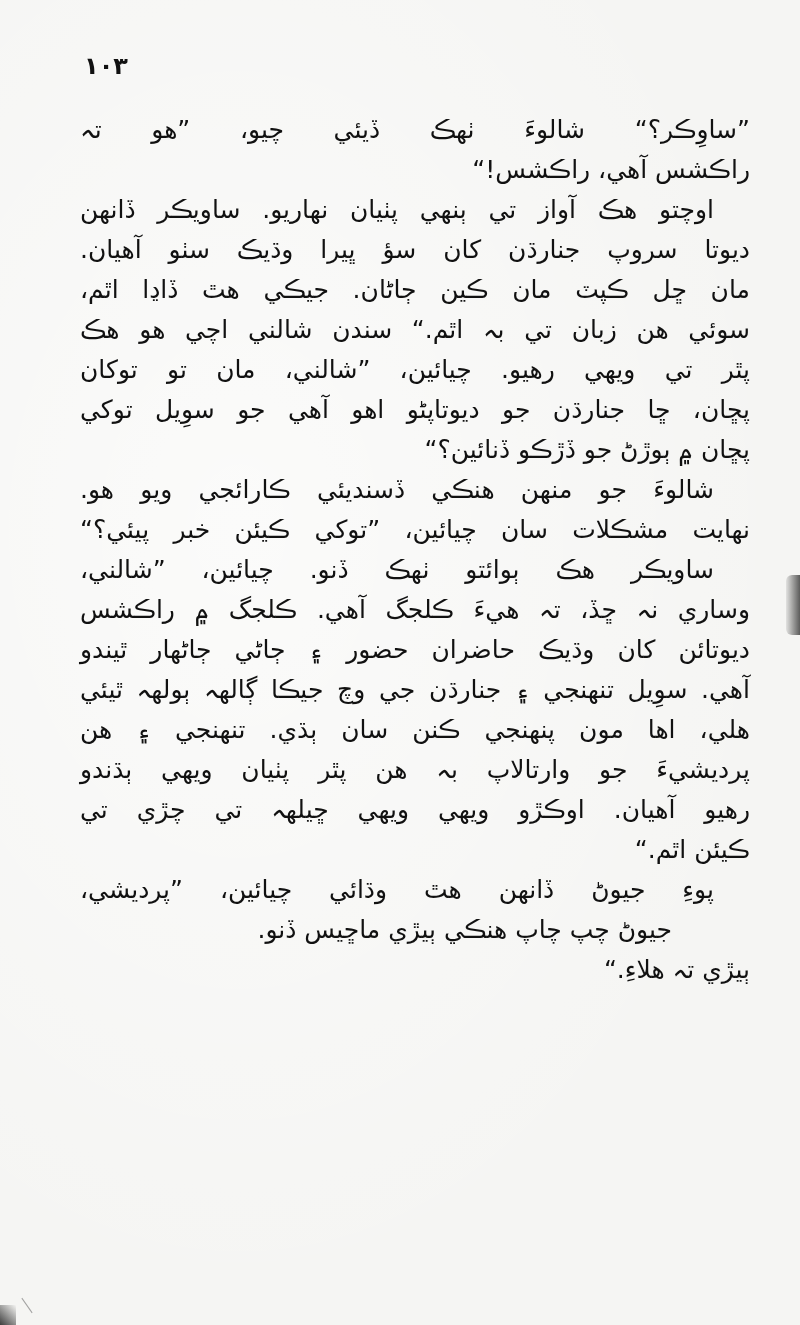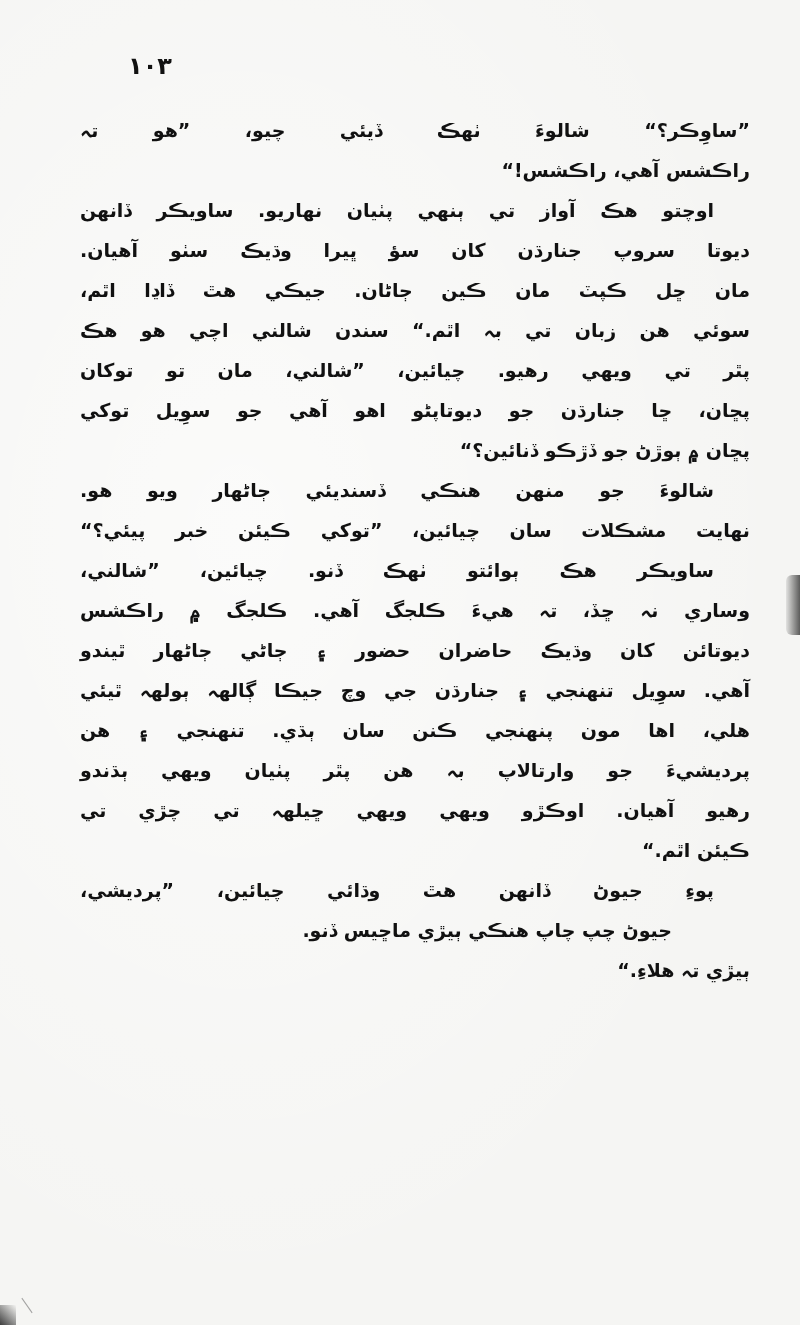--- a/index.html
+++ b/index.html
@@ -24,31 +24,30 @@
         #f5f5f3;
     }
     .page-number {
       position: absolute;
       left: 84px;
       top: 52px;
       font-size: 24px;
       font-weight: bold;
       direction: rtl;
       letter-spacing: 1px;
-      margin-left: 44px;
     }
     .text-block {
       position: absolute;
       left: 80px;
       top: 110px;
       width: 670px;
       direction: rtl;
       text-align: justify;
-      font-size: 19px;
-      font-weight: bold;
+      font-size: 25px;
+      font-weight: normal;
     }
     .line {
       height: 40px;
       line-height: 40px;
       white-space: nowrap;
       overflow: visible;
       text-align: justify;
       text-align-last: justify;
     }
     .line.short {
@@ -98,21 +97,21 @@
   <div class="text-block">
     <div class="line">”ساوِڪر؟“ شالوءَ ٺهڪ ڏيئي چيو، ”هو تہ</div>
     <div class="line short">راڪشس آهي، راڪشس!“</div>
     <div class="line indent">اوچتو هڪ آواز تي ٻنهي پٺيان نهاريو. ساويڪر ڏانهن</div>
     <div class="line">ديوتا سروپ جنارڌن کان سؤ ڀيرا وڌيڪ سٺو آهيان.</div>
     <div class="line">مان ڇل ڪپٽ مان ڪين ڄاڻان. جيڪي هٿ ڏاڍا اٿم،</div>
     <div class="line">سوئي هن زبان تي بہ اٿم.“ سندن شالني اچي هو هڪ</div>
     <div class="line">پٿر تي ويهي رهيو. چيائين، ”شالني، مان تو توکان</div>
     <div class="line">پڇان، ڇا جنارڌن جو ديوتاپڻو اهو آهي جو سوِيل توکي</div>
     <div class="line short">پڇان ۾ ٻوڙڻ جو ڏڙڪو ڏنائين؟“</div>
-    <div class="line indent">شالوءَ جو منهن هنڪي ڏسنديئي ڄاڻهار ويو هو.</div>
+    <div class="line indent">شالوءَ جو منهن هنڪي ڏسنديئي ڪارائجي ويو هو.</div>
     <div class="line">نهايت مشڪلات سان چيائين، ”توکي ڪيئن خبر پيئي؟“</div>
     <div class="line indent">ساويڪر هڪ ٻوائتو ٺهڪ ڏنو. چيائين، ”شالني،</div>
     <div class="line">وساري نہ ڇڏ، تہ هيءَ ڪلجگ آهي. ڪلجگ ۾ راڪشس</div>
     <div class="line">ديوتائن کان وڌيڪ حاضران حضور ۽ ڄاڻي ڄاڻهار ٿيندو</div>
     <div class="line">آهي. سوِيل تنهنجي ۽ جنارڌن جي وچ جيڪا ڳالهہ ٻولهہ ٿيئي</div>
     <div class="line">هلي، اها مون پنهنجي ڪنن سان ٻڌي. تنهنجي ۽ هن</div>
     <div class="line">پرديشيءَ جو وارتالاپ بہ هن پٿر پٺيان ويهي ٻڌندو</div>
     <div class="line">رهيو آهيان. اوڪڙو ويهي ويهي ڇيلهہ تي چڙي تي</div>
     <div class="line short">ڪيئن اٿم.“</div>
     <div class="line indent">پوءِ جيوڻ ڏانهن هٿ وڌائي چيائين، ”پرديشي،</div>

